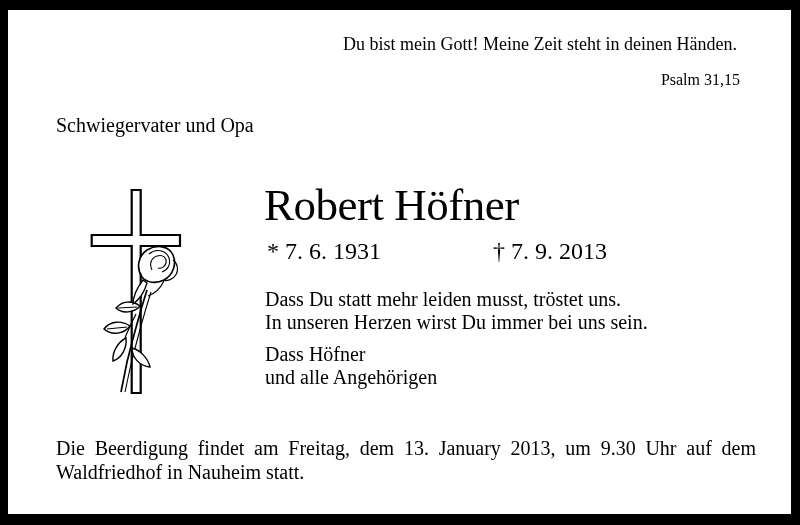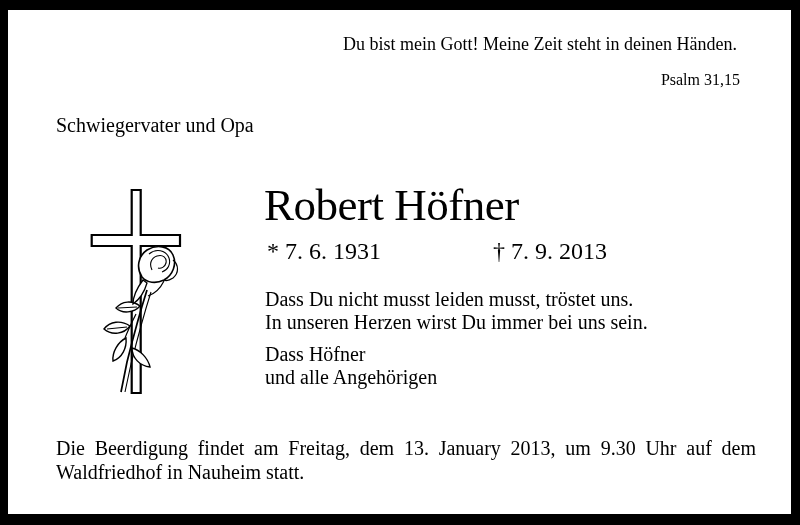--- a/index.html
+++ b/index.html
@@ -141,21 +141,21 @@
   </svg>
 
   <div class="name">Robert Höfner</div>
 
   <div class="dates">
     <span class="birth">* 7. 6. 1931</span>
     <span class="death">† 7. 9. 2013</span>
   </div>
 
   <div class="condolence">
-    <div>Dass Du nicht musst leiden musst, tröstet uns.</div>
+    <div>Dass Du statt mehr leiden musst, tröstet uns.</div>
     <div>In unseren Herzen wirst Du immer bei uns sein.</div>
   </div>
 
   <div class="mourners">
     <div>Dass Höfner</div>
     <div>und alle Angehörigen</div>
   </div>
 
   <div class="funeral">
     <div class="line-justify">Die Beerdigung findet am Freitag, dem 13. January 2013, um 9.30 Uhr auf dem</div>

